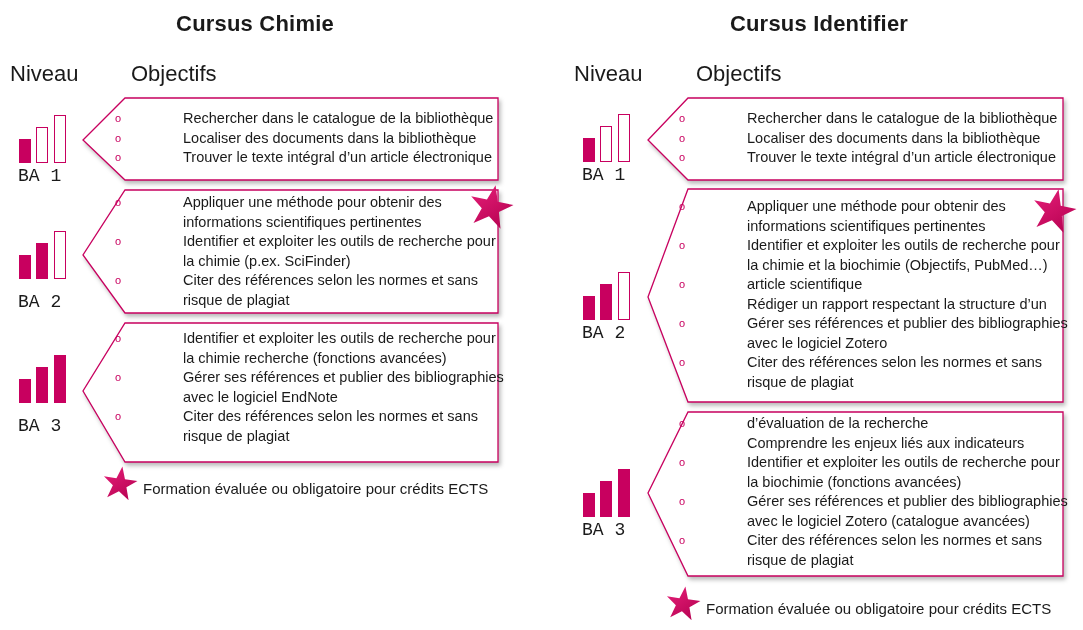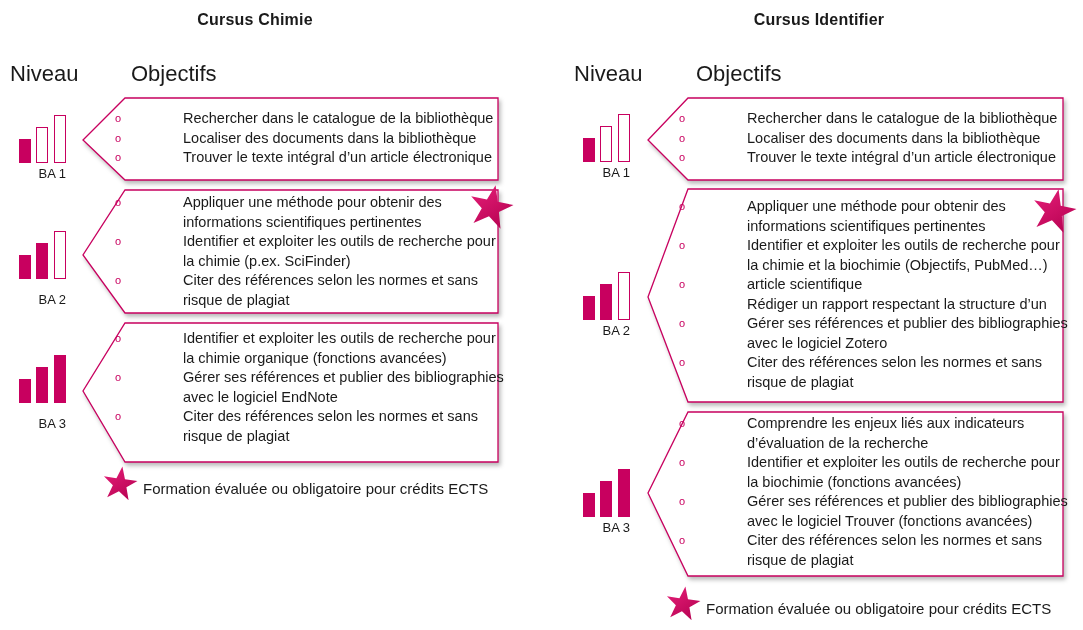--- a/index.html
+++ b/index.html
@@ -1,29 +1,29 @@
 <!DOCTYPE html>
 <html><head>
 <meta charset="utf-8">
 <style>
   html, body { margin: 0; padding: 0; background: #ffffff; }
   body { width: 1083px; height: 630px; position: relative; overflow: hidden;
          font-family: "Liberation Sans", "DejaVu Sans", sans-serif; color: #1a1a1a; }
   .abs { position: absolute; }
-  .title { font-weight: bold; font-size: 16px; top: 11px; text-align: center; width: 300px; letter-spacing: 0.2px; }
+  .title { font-weight: bold; font-size: 22px; top: 11px; text-align: center; width: 300px; letter-spacing: 0.2px; }
   .colhead { font-size: 22px; top: 61px; }
   svg.shapes { position: absolute; left: 0; top: 0; width: 1083px; height: 630px; }
   .callout { fill: #ffffff; stroke: #C8005F; stroke-width: 1.3; filter: drop-shadow(2px 3px 2px rgba(0,0,0,0.28)); }
   .bars { width: 48px; height: 48px; }
   .bar { position: absolute; bottom: 0; width: 12px; box-sizing: border-box; border: 1.3px solid #C8005F; }
   .bar.filled { background: #C8005F; }
   .bar.b1 { left: 0; height: 24px; }
   .bar.b2 { left: 17px; height: 36px; }
   .bar.b3 { left: 35px; height: 48px; }
-  .lvl { font-size: 13px; width: 48px; text-align: right; }
+  .lvl { font-size: 18px; width: 48px; text-align: left; font-family: Liberation Mono, monospace; }
   .objs { font-size: 14.5px; line-height: 19.5px; white-space: nowrap; }
   .item { position: relative; padding-left: 24px; }
   .bullet { position: absolute; left: 0; top: 0; color: #C8005F; font-size: 11px; }
   .line { display: block; margin-left: 44px; }
   .star { position: absolute; }
   .legend-text { font-size: 15px; white-space: nowrap; }
 </style>
 </head>
 <body>
 
@@ -97,21 +97,21 @@
 <div class="abs bars" style="left:19px; top:355px;">
   <div class="bar b1 filled"></div>
   <div class="bar b2 filled"></div>
   <div class="bar b3 filled"></div>
 </div>
 <div class="abs lvl" style="left:18px; top:416px;">BA 3</div>
 <div class="abs objs" style="left:115px; top:329px;">
   <div class="item">
       <span class="bullet">o</span>
       <span class="line">Identifier et exploiter les outils de recherche pour</span>
-      <span class="line">la chimie organique (fonctions avancées)</span>
+      <span class="line">la chimie recherche (fonctions avancées)</span>
     </div>
   <div class="item">
       <span class="bullet">o</span>
       <span class="line">Gérer ses références et publier des bibliographies</span>
       <span class="line">avec le logiciel EndNote</span>
     </div>
   <div class="item">
       <span class="bullet">o</span>
       <span class="line">Citer des références selon les normes et sans</span>
       <span class="line">risque de plagiat</span>
@@ -187,32 +187,32 @@
 
 <div class="abs bars" style="left:583px; top:469px;">
   <div class="bar b1 filled"></div>
   <div class="bar b2 filled"></div>
   <div class="bar b3 filled"></div>
 </div>
 <div class="abs lvl" style="left:582px; top:520px;">BA 3</div>
 <div class="abs objs" style="left:679px; top:414px;">
   <div class="item">
       <span class="bullet">o</span>
+      <span class="line">d’évaluation de la recherche</span>
       <span class="line">Comprendre les enjeux liés aux indicateurs</span>
-      <span class="line">d’évaluation de la recherche</span>
     </div>
   <div class="item">
       <span class="bullet">o</span>
       <span class="line">Identifier et exploiter les outils de recherche pour</span>
       <span class="line">la biochimie (fonctions avancées)</span>
     </div>
   <div class="item">
       <span class="bullet">o</span>
       <span class="line">Gérer ses références et publier des bibliographies</span>
-      <span class="line">avec le logiciel Trouver (fonctions avancées)</span>
+      <span class="line">avec le logiciel Zotero (catalogue avancées)</span>
     </div>
   <div class="item">
       <span class="bullet">o</span>
       <span class="line">Citer des références selon les normes et sans</span>
       <span class="line">risque de plagiat</span>
     </div>
 </div>
 
 <svg class="star" style="left:665px; top:585px; width:36px; height:36px;" viewBox="0 0 100 100">
   <polygon transform="rotate(8 50 52)" fill="url(#starGrad)" points="50,4 62,38 97,38 69,59 80,94 50,73 20,94 31,59 3,38 38,38"></polygon>

